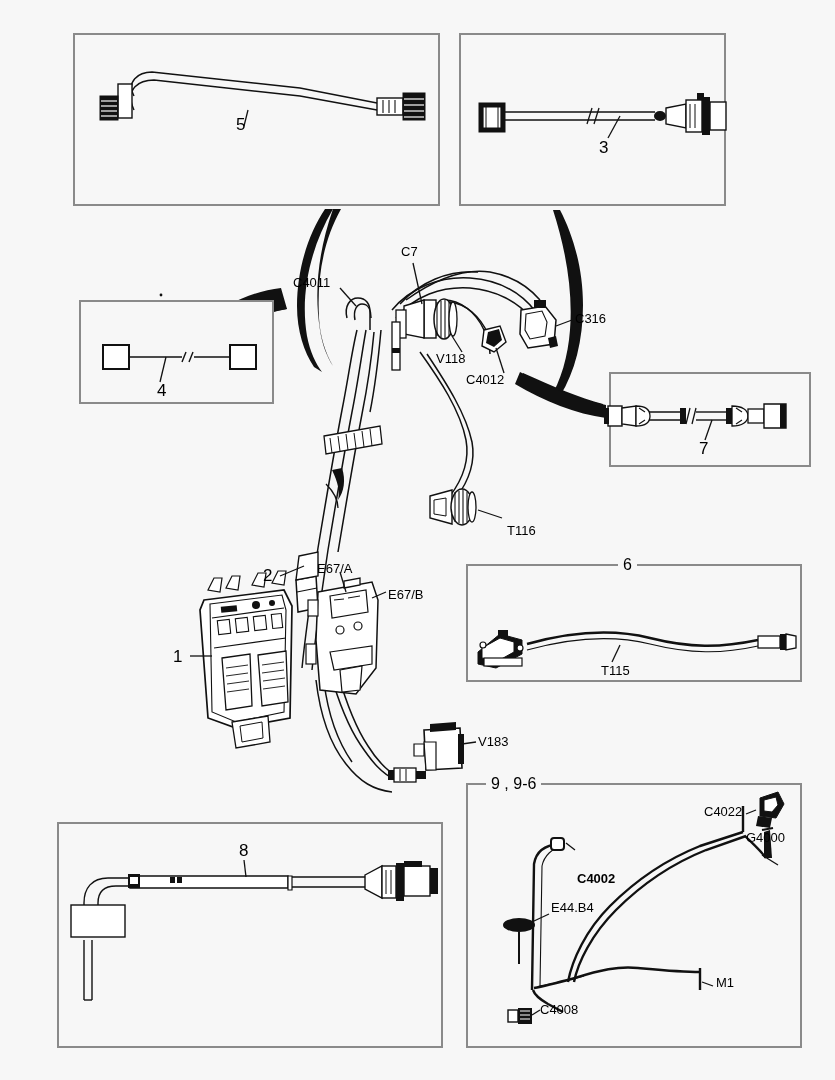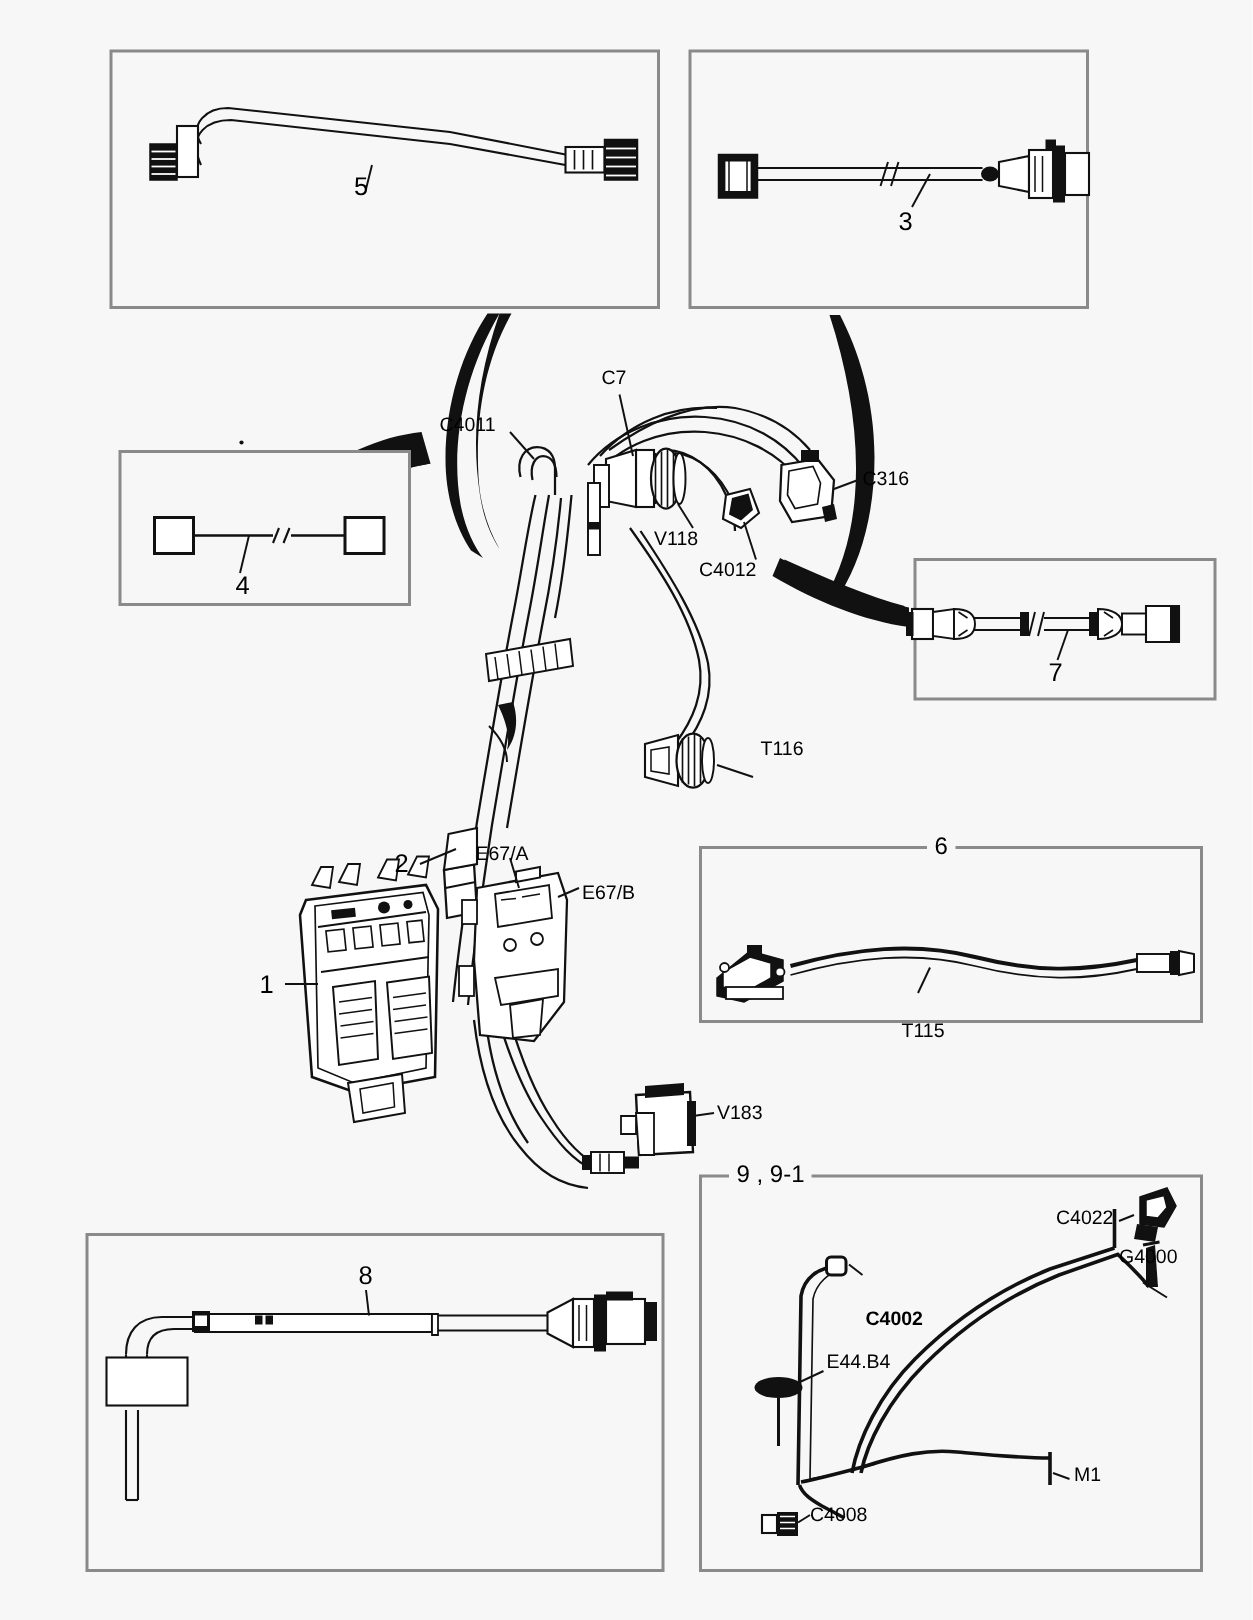--- a/index.html
+++ b/index.html
@@ -79,21 +79,21 @@
 
   <div class="panel" style="left:73px; top:33px; width:367px; height:173px;"></div>
   <div class="panel" style="left:459px; top:33px; width:267px; height:173px;"></div>
   <div class="panel" style="left:79px; top:300px; width:195px; height:104px;"></div>
   <div class="panel" style="left:609px; top:372px; width:202px; height:95px;"></div>
   <div class="panel" style="left:466px; top:564px; width:336px; height:118px;"></div>
   <div class="panel" style="left:466px; top:783px; width:336px; height:265px;"></div>
   <div class="panel" style="left:57px; top:822px; width:386px; height:226px;"></div>
 
   <div class="panel-title" style="left:618px; top:557px;">6</div>
-  <div class="panel-title" style="left:486px; top:776px;">9 , 9-1</div>
+  <div class="panel-title" style="left:486px; top:776px;">9 , 9-6</div>
 
   <svg class="art" width="835" height="1080">
     <g fill="none" stroke="#111" stroke-width="1.4">
       <path d="M134,96 C126,82 138,72 152,72 L300,88 L377,103"></path>
       <path d="M134,110 C124,88 140,80 154,80 L300,96 L377,110"></path>
       <path d="M128,96 L128,110"></path>
     </g>
 
     <g>
       <rect x="118" y="84" width="14" height="34" fill="#fff" stroke="#111" stroke-width="1.4"></rect>
@@ -221,21 +221,21 @@
       <path d="M498,630 L508,630 L508,638 L498,638 Z" fill="#111"></path>
     </g>
 
     <g>
       <rect x="758" y="636" width="22" height="12" fill="#fff" stroke="#111" stroke-width="1.3"></rect>
       <rect x="780" y="634" width="6" height="16" fill="#111"></rect>
       <path d="M786,634 L796,636 L796,648 L786,650 Z" fill="#fff" stroke="#111" stroke-width="1.3"></path>
     </g>
     <line x1="620" y1="645" x2="612" y2="662" stroke="#111" stroke-width="1.3"></line>
   </svg>
-  <div class="lbl" style="left:601px; top:680px;">T115</div>
+  <div class="lbl" style="left:601px; top:664px;">T115</div>
 
   <svg class="art" width="835" height="1080">
     <g fill="none" stroke="#111" stroke-width="1.4">
       <path d="M84,903 C84,888 92,878 108,878 L280,878"></path>
       <path d="M98,903 C98,892 104,886 116,886 L280,886"></path>
       <line x1="84" y1="903" x2="84" y2="920"></line>
       <line x1="98" y1="903" x2="98" y2="920"></line>
       <line x1="84" y1="940" x2="84" y2="1000"></line>
       <line x1="92" y1="940" x2="92" y2="1000"></line>
       <path d="M84,1000 L92,1000"></path>
@@ -501,21 +501,21 @@
       <line x1="190" y1="656" x2="212" y2="656"></line>
       <line x1="462" y1="744" x2="476" y2="742"></line>
     </g>
   </svg>
 
   <div class="lbl" style="left:293px; top:276px;">C4011</div>
   <div class="lbl" style="left:401px; top:245px;">C7</div>
   <div class="lbl" style="left:436px; top:352px;">V118</div>
   <div class="lbl" style="left:466px; top:373px;">C4012</div>
   <div class="lbl" style="left:575px; top:312px;">C316</div>
-  <div class="lbl" style="left:507px; top:492px;">T116</div>
+  <div class="lbl" style="left:507px; top:524px;">T116</div>
   <div class="lbl" style="left:317px; top:562px;">E67/A</div>
   <div class="lbl" style="left:388px; top:588px;">E67/B</div>
   <div class="lbl lbl-num" style="left:263px; top:567px;">2</div>
   <div class="lbl lbl-num" style="left:173px; top:648px;">1</div>
   <div class="lbl" style="left:478px; top:735px;">V183</div>
 
   <div class="lbl" style="left:577px; top:872px;font-weight:bold;">C4002</div>
   <div class="lbl" style="left:704px; top:805px;">C4022</div>
   <div class="lbl" style="left:730px; top:831px;margin-left:16px;">G4000</div>
   <div class="lbl" style="left:551px; top:901px;">E44.B4</div>

